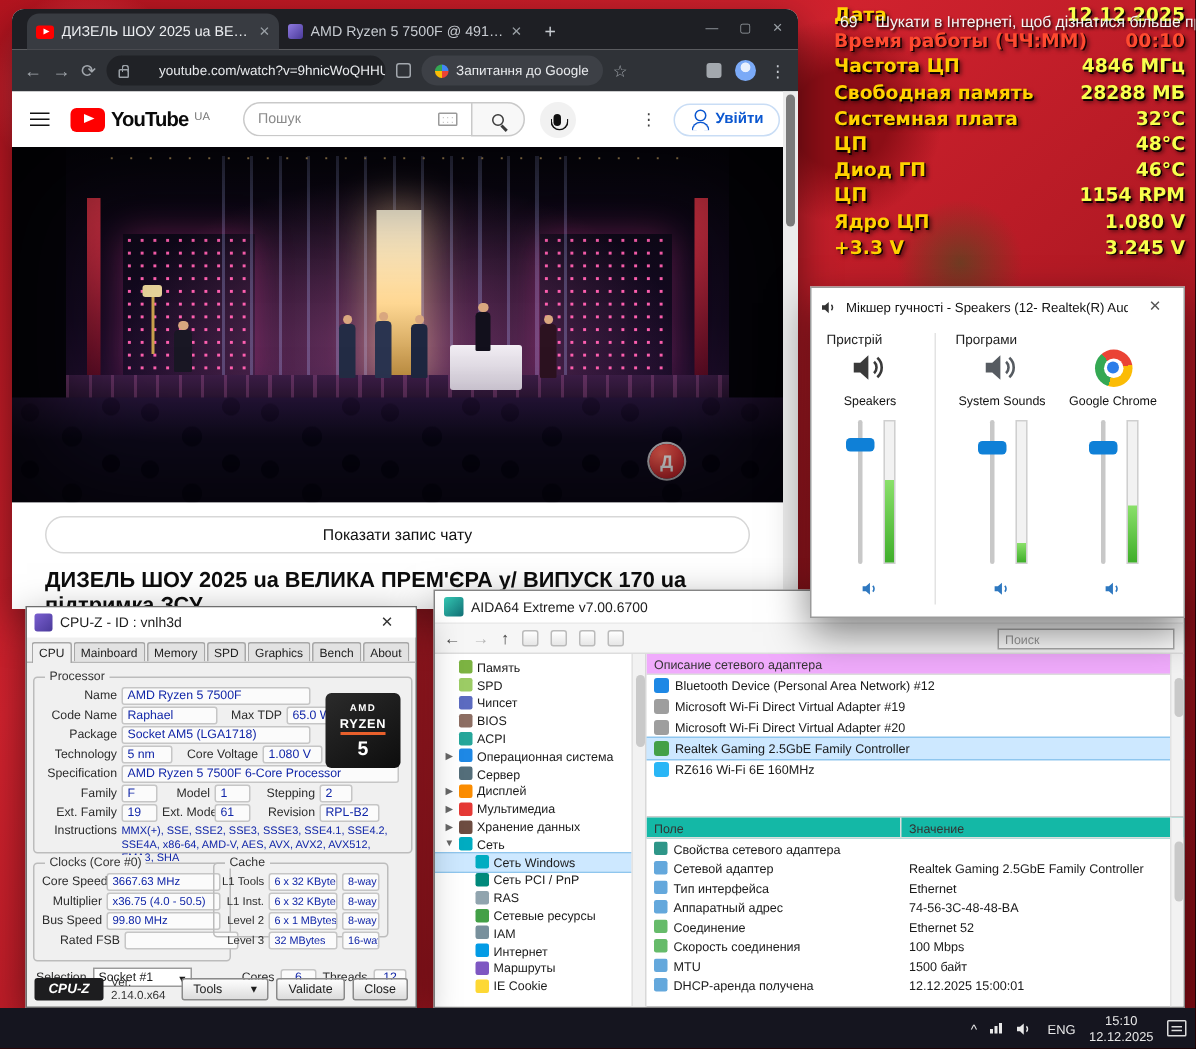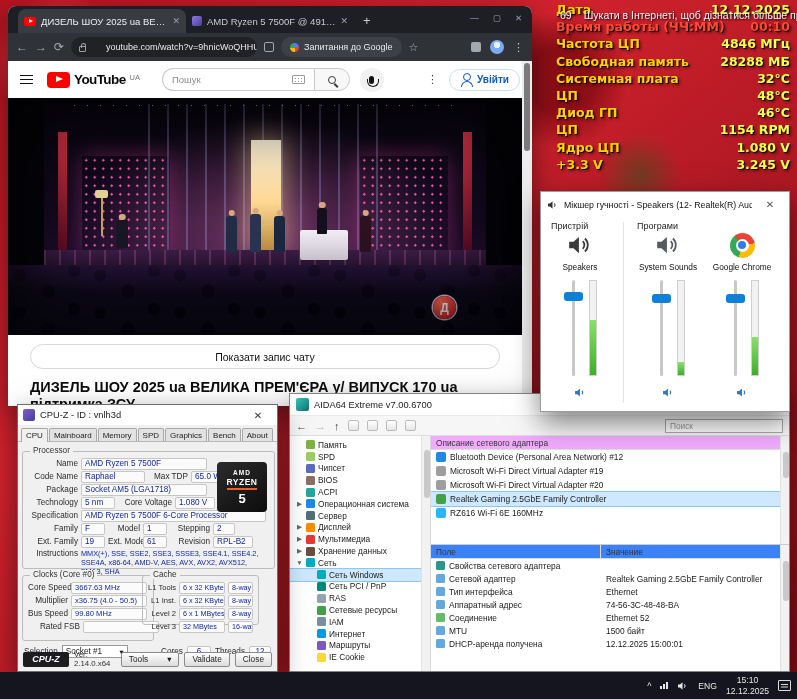--- a/index.html
+++ b/index.html
@@ -156,21 +156,21 @@
 .tr-ar{width:7px;margin-left:-10px;color:#666;font-size:6.5px;text-align:center}
 .tr-ic{width:9px;height:9px;border-radius:1.5px;flex:0 0 auto}
 .ai-scroll{position:absolute;right:0;top:0;bottom:0;width:9px;background:#f2f2f2;border-left:1px solid #e2e2e2}
 .ai-scroll .th{position:absolute;left:1.5px;width:6px;border-radius:3px;background:#c9c9c9}
 .ai-right{position:absolute;left:141px;top:42px;right:0;bottom:0;overflow:hidden}
 .ai-lhead{height:14px;background:#f0abfc;border-bottom:1px solid #ddd;display:flex;align-items:center;padding-left:5px;color:#333;font-size:8.3px}
 .ad-it{height:14px;display:flex;align-items:center;gap:4px;padding-left:5px;font-size:8.4px;white-space:nowrap}
 .ad-it.sel{background:#cde8ff;outline:1px solid #8fc6ee}
 .ad-ic{width:10px;height:10px;border-radius:2px;flex:0 0 auto}
 .ai-table{position:absolute;left:0;top:108px;right:0;bottom:0;border-top:1px solid #ccc}
-.ai-thead{height:14px;background:#3b82f6;border-bottom:1px solid #ddd;display:flex;font-size:8.3px;color:#333}
+.ai-thead{height:14px;background:#14b8a6;border-bottom:1px solid #ddd;display:flex;font-size:8.3px;color:#333}
 .ai-thead .c1{width:170px;padding-left:5px;border-right:1px solid #ddd;display:flex;align-items:center}
 .ai-thead .c2{flex:1;padding-left:5px;display:flex;align-items:center}
 .fr{height:13px;display:flex;align-items:center;font-size:8.4px}
 .fr .c1{width:170px;padding-left:5px;display:flex;gap:4px;align-items:center;white-space:nowrap;overflow:hidden}
 .fr .c2{flex:1;padding-left:5px;white-space:nowrap;overflow:hidden}
 .f-ic{width:9px;height:9px;border-radius:1.5px;flex:0 0 auto}
 
 #taskbar{position:absolute;left:0;top:672px;width:797px;height:27px;background:#15151f;z-index:50;display:flex;align-items:center}
 .tray{margin-left:auto;display:flex;align-items:center;gap:9px;padding-right:6px;color:#e8e8e8}
 .chev{font-size:9px}
@@ -730,20 +730,27 @@
           </div>
         <div class="fr">
             <span class="c1">
               <span class="f-ic" style="background:#66bb6a"></span>
               <span>Соединение</span>
             </span>
             <span class="c2">Ethernet 52</span>
           </div>
         <div class="fr">
             <span class="c1">
+              <span class="f-ic" style="background:#66bb6a"></span>
+              <span>Скорость соединения</span>
+            </span>
+            <span class="c2">100 Mbps</span>
+          </div>
+        <div class="fr">
+            <span class="c1">
               <span class="f-ic" style="background:#64a8dc"></span>
               <span>MTU</span>
             </span>
             <span class="c2">1500 байт</span>
           </div>
         <div class="fr">
             <span class="c1">
               <span class="f-ic" style="background:#64a8dc"></span>
               <span>DHCP-аренда получена</span>
             </span>

